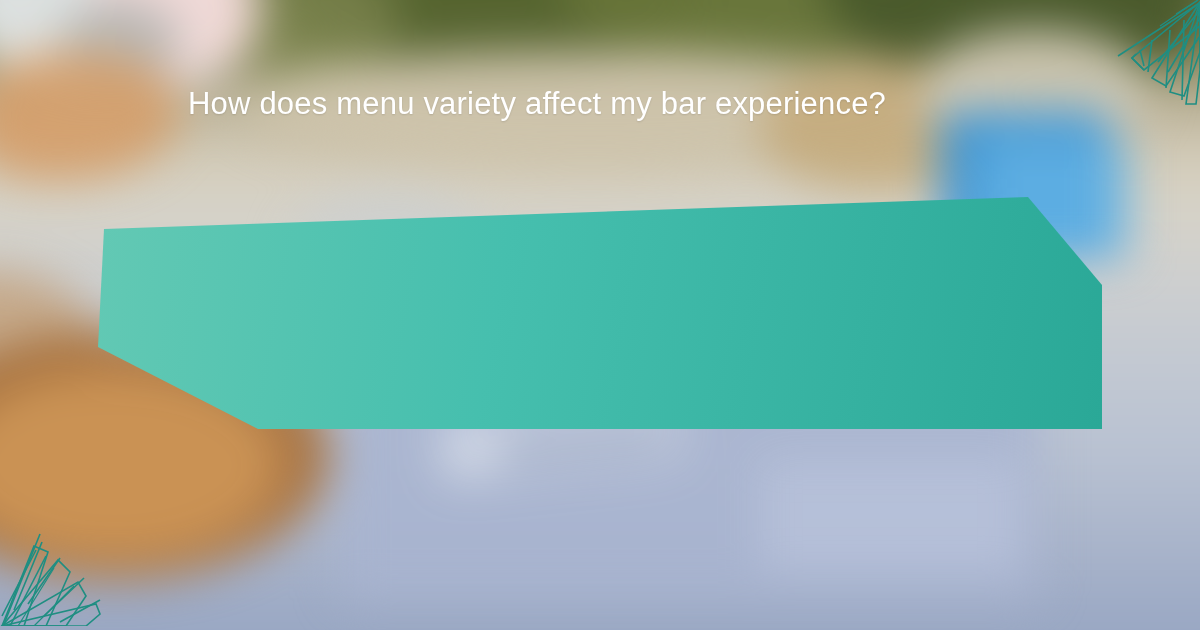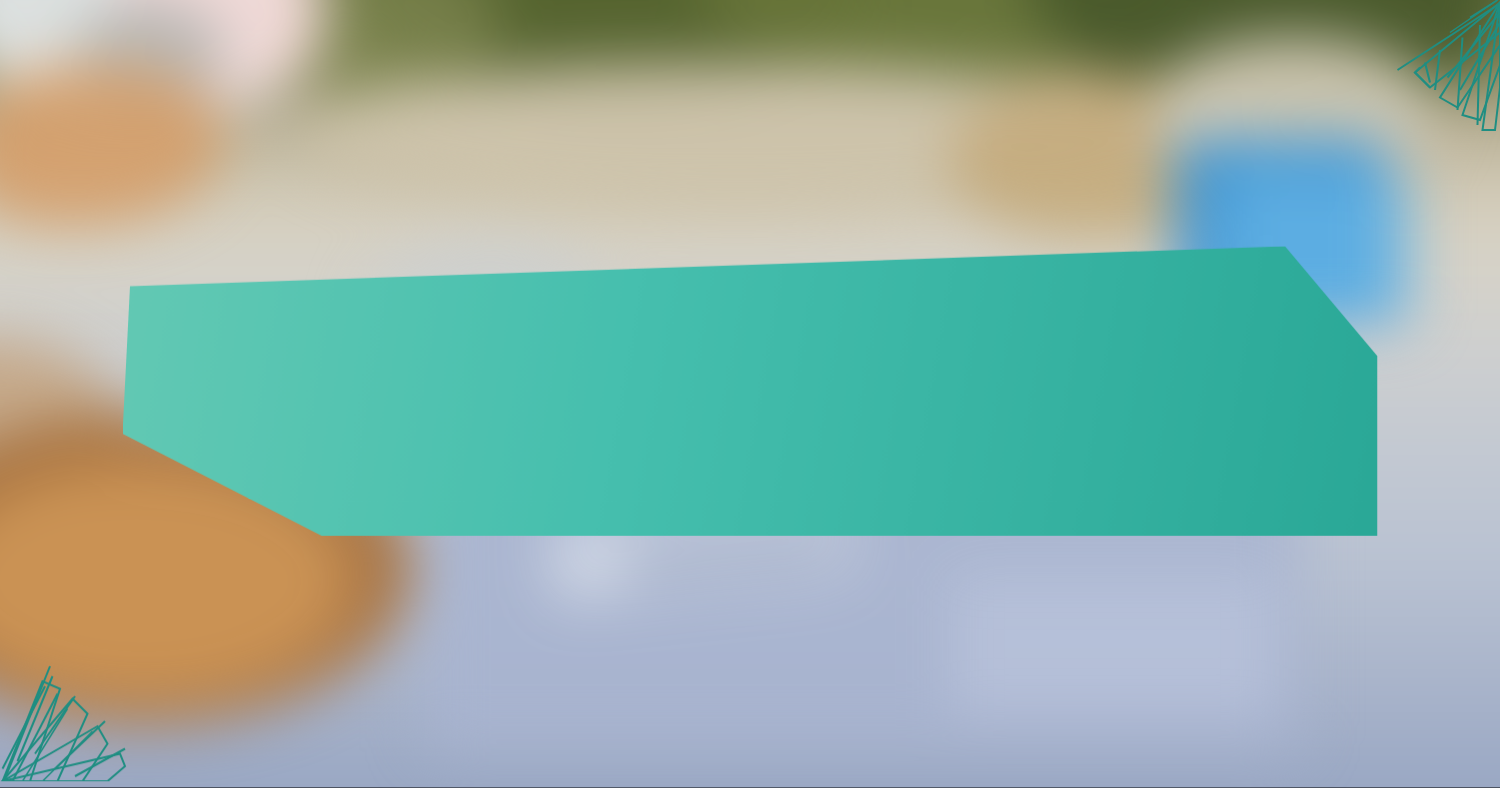--- a/index.html
+++ b/index.html
@@ -195,14 +195,15 @@
       <g stroke="#1f8e82" stroke-width="1.2" fill="none">
         <path d="M18 140 L54 82"></path>
         <path d="M34 140 L74 100"></path>
       </g>
     </svg>
   </div>
 
   <div class="banner">
     <div class="banner-inner"></div>
   </div>
+  <div class="banner-text">How does menu variety affect my bar experience?</div>
 
 </div>
 
 </body></html>

